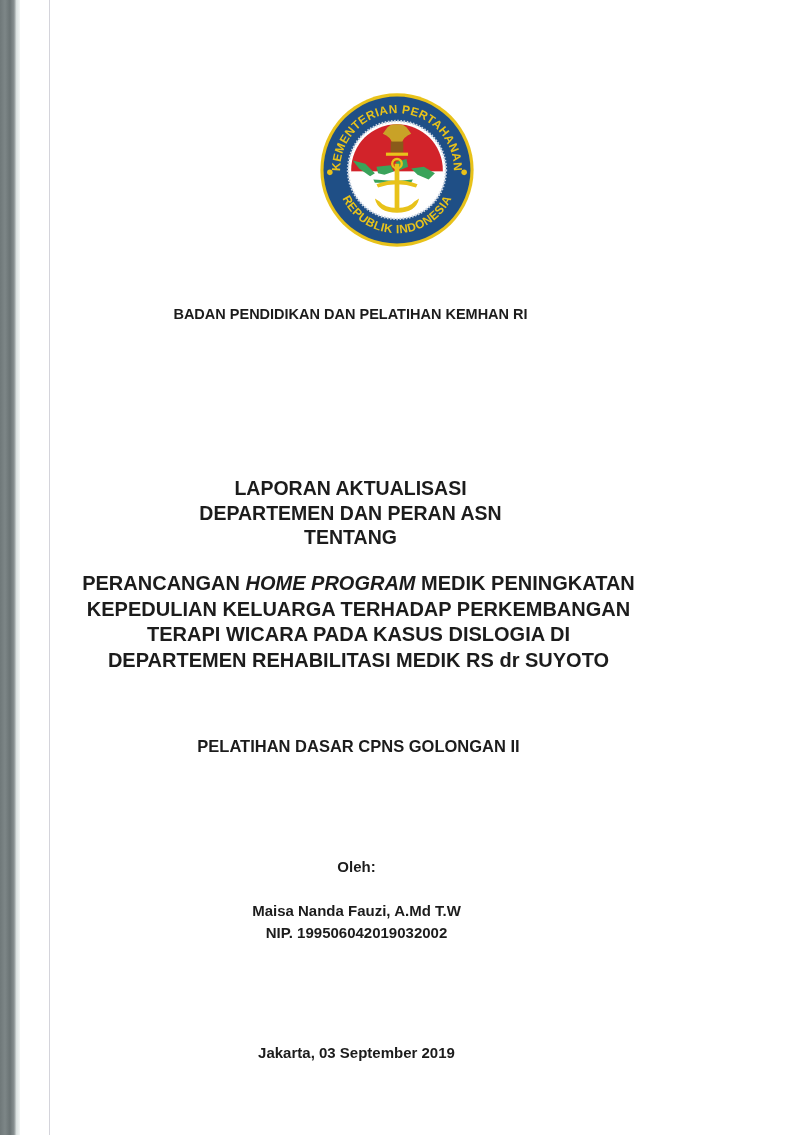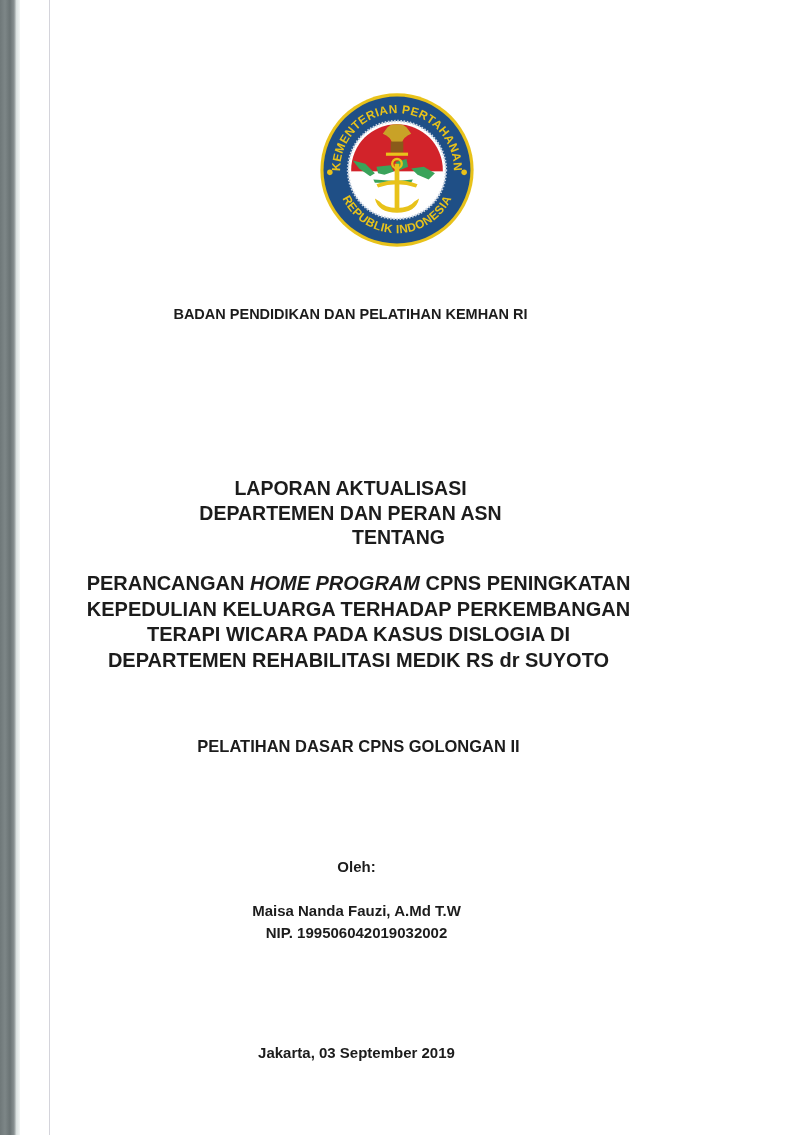--- a/index.html
+++ b/index.html
@@ -21,21 +21,21 @@
     position: absolute; left: 49px; top: 0; height: 1135px; width: 1px;
     background: #c9c9d2; opacity: 0.8;
   }
   .logo {
     position: absolute; left: 318px; top: 91px; width: 158px; height: 158px;
   }
   .block { position: absolute; left: 0; width: 701px; text-align: center; font-weight: bold; }
   .line { display: block; white-space: nowrap; }
   .hdr { top: 304px; font-size: 14.5px; line-height: 20px; }
   .title { top: 428px; font-size: 19.5px; line-height: 25px; margin-top: 48px; }
-  .tentang { top: 525px; font-size: 19.5px; line-height: 25px; padding-left: 48px; }
+  .tentang { top: 525px; font-size: 19.5px; line-height: 25px; }
   .subject { top: 571px; font-size: 20px; line-height: 25.5px; left: 8px; }
   .subject i { font-style: italic; }
   .diklat { top: 735px; font-size: 16.5px; line-height: 22px; left: 8px; }
   .oleh { top: 857px; font-size: 15px; line-height: 20px; left: 6px; }
   .author { top: 900px; font-size: 15px; line-height: 22px; left: 6px; }
   .date { top: 1043px; font-size: 15px; line-height: 20px; left: 6px; }
 </style>
 </head>
 <body>
 
@@ -85,21 +85,21 @@
 </div>
 
 <div class="block title">
   <span class="line">LAPORAN AKTUALISASI</span>
   <span class="line">DEPARTEMEN DAN PERAN ASN</span>
 </div>
 
 <div class="block tentang">TENTANG</div>
 
 <div class="block subject">
-  <span class="line"><span>PERANCANGAN </span><i>HOME PROGRAM</i><span> CPNS PENINGKATAN</span></span>
+  <span class="line"><span>PERANCANGAN </span><i>HOME PROGRAM</i><span> MEDIK PENINGKATAN</span></span>
   <span class="line">KEPEDULIAN KELUARGA TERHADAP PERKEMBANGAN</span>
   <span class="line">TERAPI WICARA PADA KASUS DISLOGIA DI</span>
   <span class="line">DEPARTEMEN REHABILITASI MEDIK RS dr SUYOTO</span>
 </div>
 
 <div class="block diklat">PELATIHAN DASAR CPNS GOLONGAN II</div>
 
 <div class="block oleh">Oleh:</div>
 
 <div class="block author">

